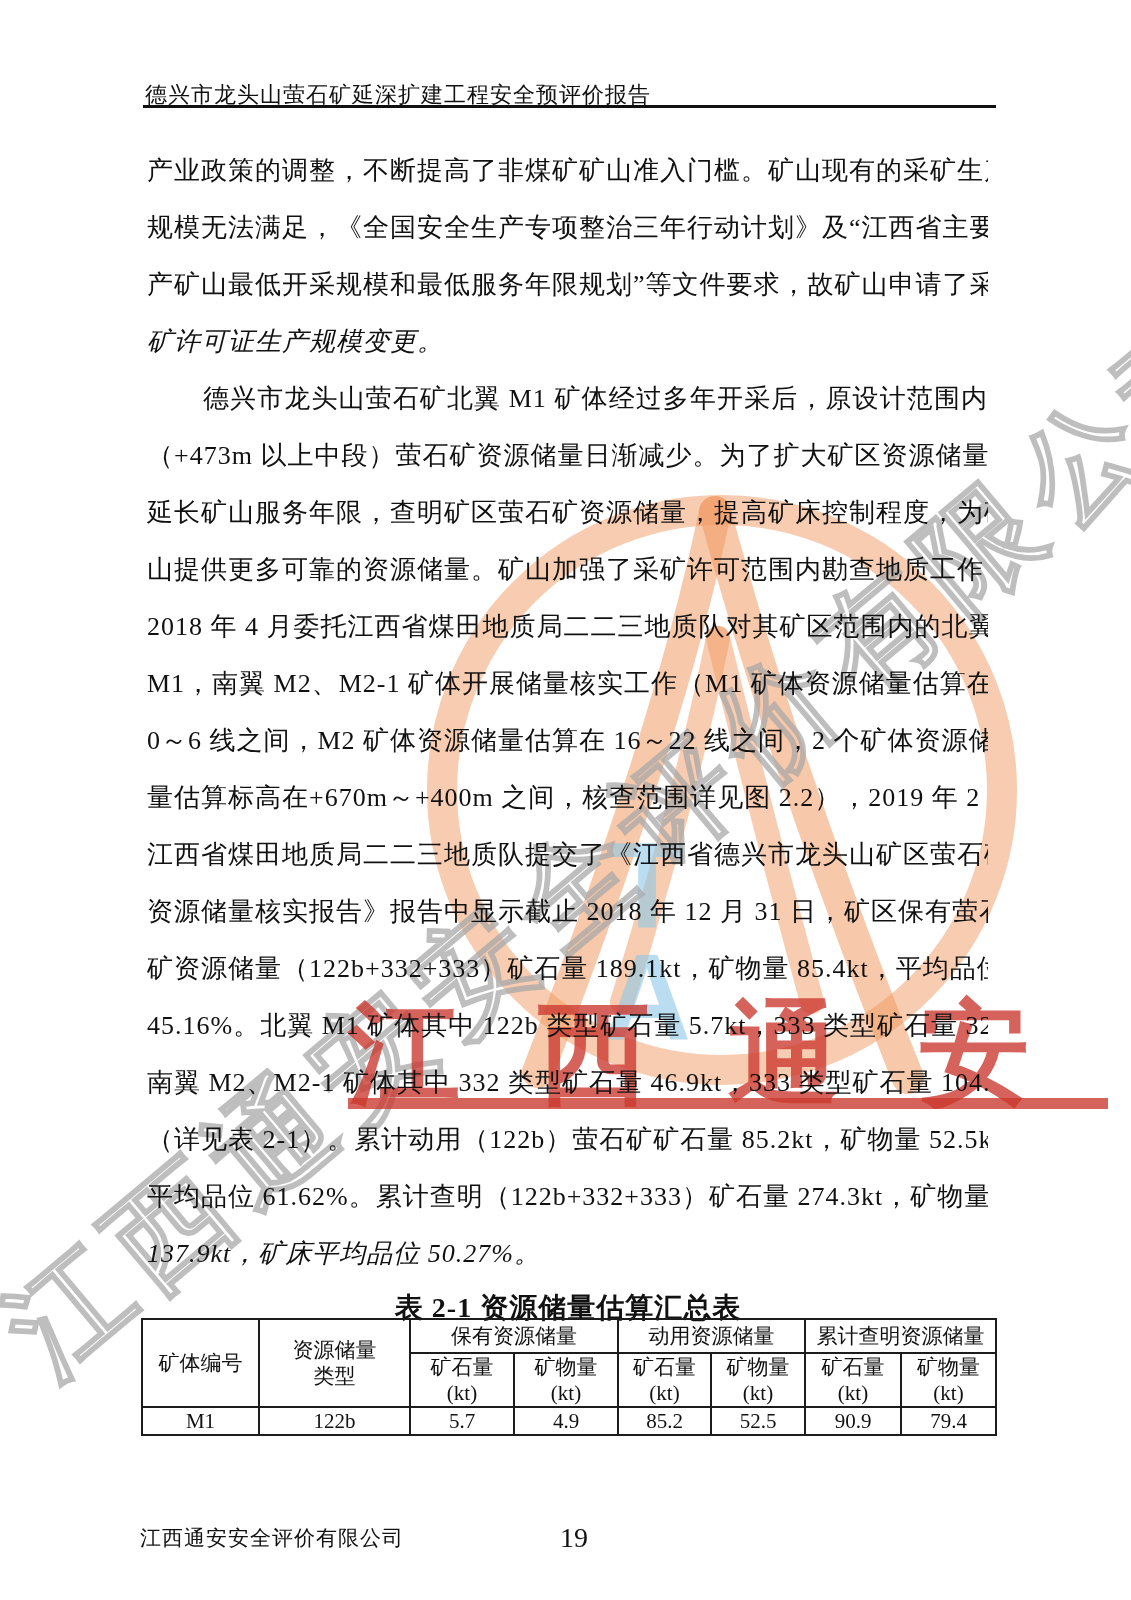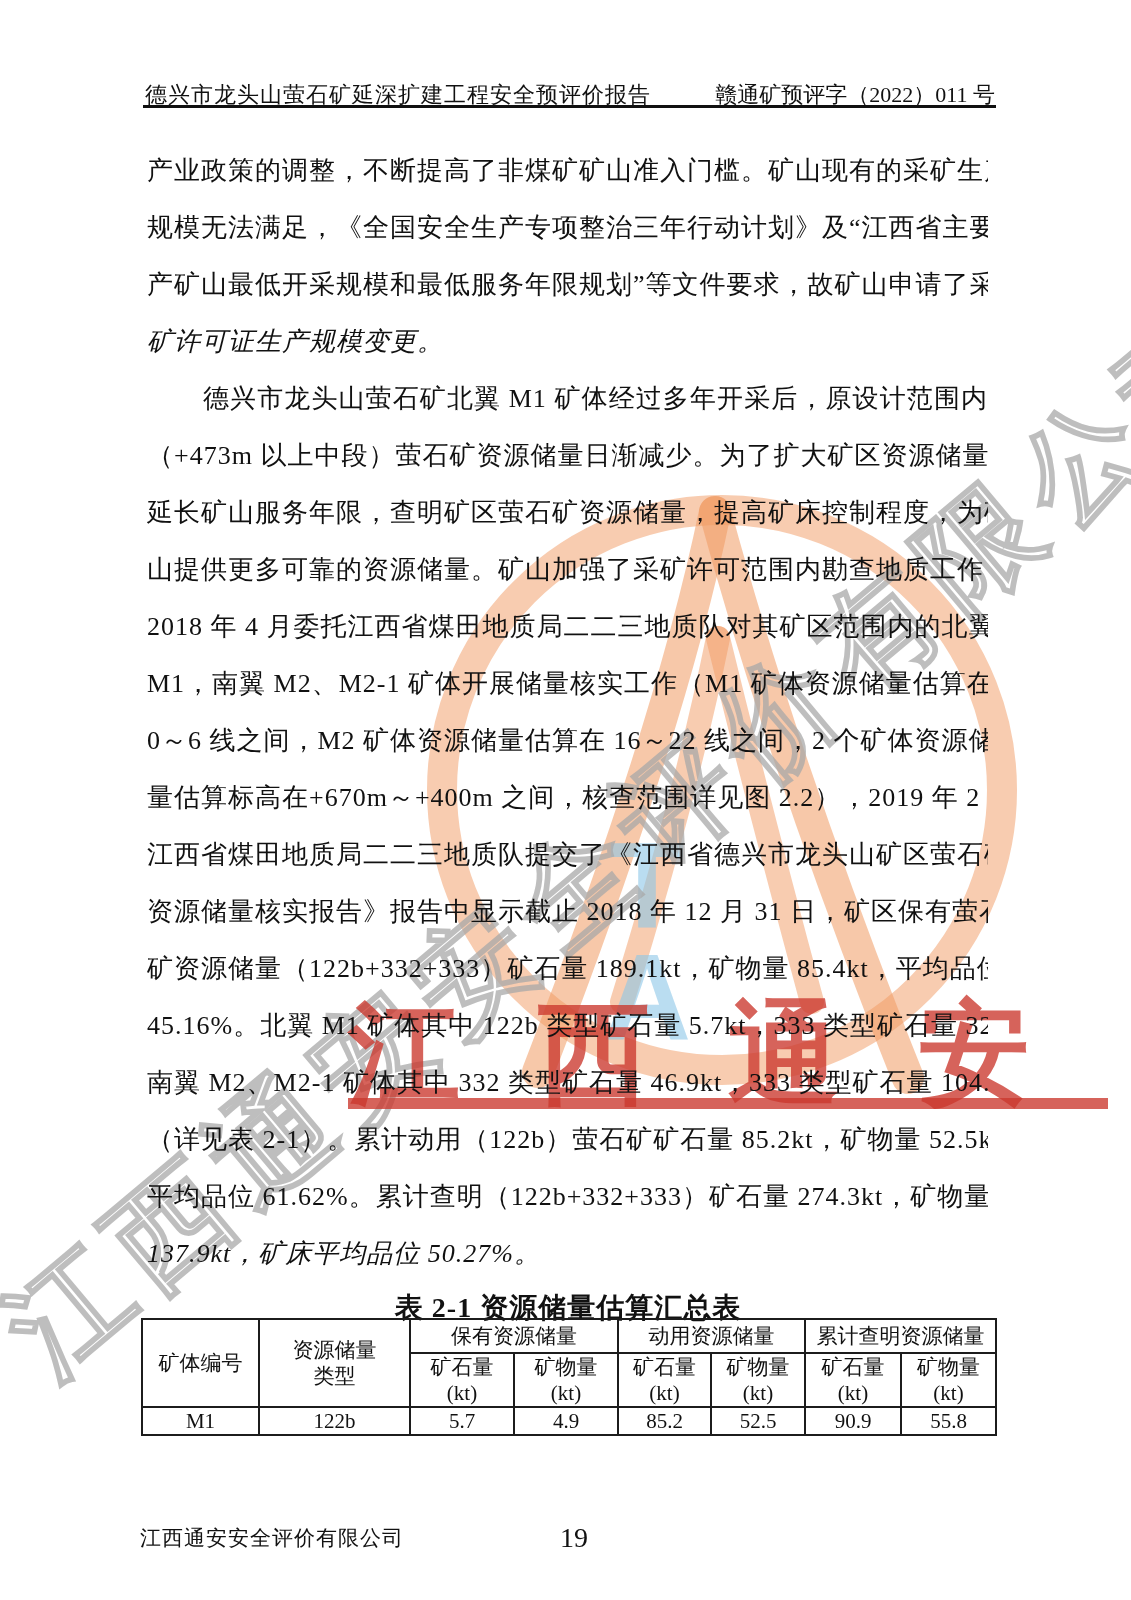--- a/index.html
+++ b/index.html
@@ -51,21 +51,20 @@
       <path d="M 318 168 Q 360 340 412 532" stroke="rgba(241,154,98,0.5)" stroke-width="24" stroke-linecap="round"></path>
     </svg>
     <div class="wm-blue" style="color: rgba(140, 198, 232, 0.6);">TA</div>
     <div class="wm-diagonal">江西通安安全评价有限公司</div>
     <div class="wm-red" style="color: rgba(202, 55, 45, 0.78); text-decoration: underline;">江西通安</div>
   </div>
 
   <div class="content">
 
     <div class="hdr-left">德兴市龙头山萤石矿延深扩建工程安全预评价报告</div>
-    <div class="hdr-right">赣通矿预评字（2022）011 号</div>
     <div class="hdr-rule"></div>
 
     <div>
         <div class="bline" style="top: 155px;">产业政策的调整，不断提高了非煤矿矿山准入门槛。矿山现有的采矿生产</div>
         <div class="bline" style="top: 212px;">规模无法满足，《全国安全生产专项整治三年行动计划》及“江西省主要矿</div>
         <div class="bline" style="top: 269px;">产矿山最低开采规模和最低服务年限规划”等文件要求，故矿山申请了采</div>
         <div class="bline noj" style="top: 326px;">矿许可证生产规模变更。</div>
         <div class="bline ind" style="top: 383px;">德兴市龙头山萤石矿北翼 M1 矿体经过多年开采后，原设计范围内</div>
         <div class="bline" style="top: 440px;">（+473m 以上中段）萤石矿资源储量日渐减少。为了扩大矿区资源储量，</div>
         <div class="bline" style="top: 497px;">延长矿山服务年限，查明矿区萤石矿资源储量，提高矿床控制程度，为矿</div>
@@ -135,21 +134,21 @@
           </td>
         </tr>
         <tr class="r3">
           <td>M1</td>
           <td>122b</td>
           <td>5.7</td>
           <td>4.9</td>
           <td>85.2</td>
           <td>52.5</td>
           <td>90.9</td>
-          <td>55.8</td>
+          <td>79.4</td>
         </tr>
       </tbody>
     </table>
 
     <div class="ftr-company">江西通安安全评价有限公司</div>
     <div class="ftr-page">19</div>
   </div>
 </div>
 
 </body></html>

